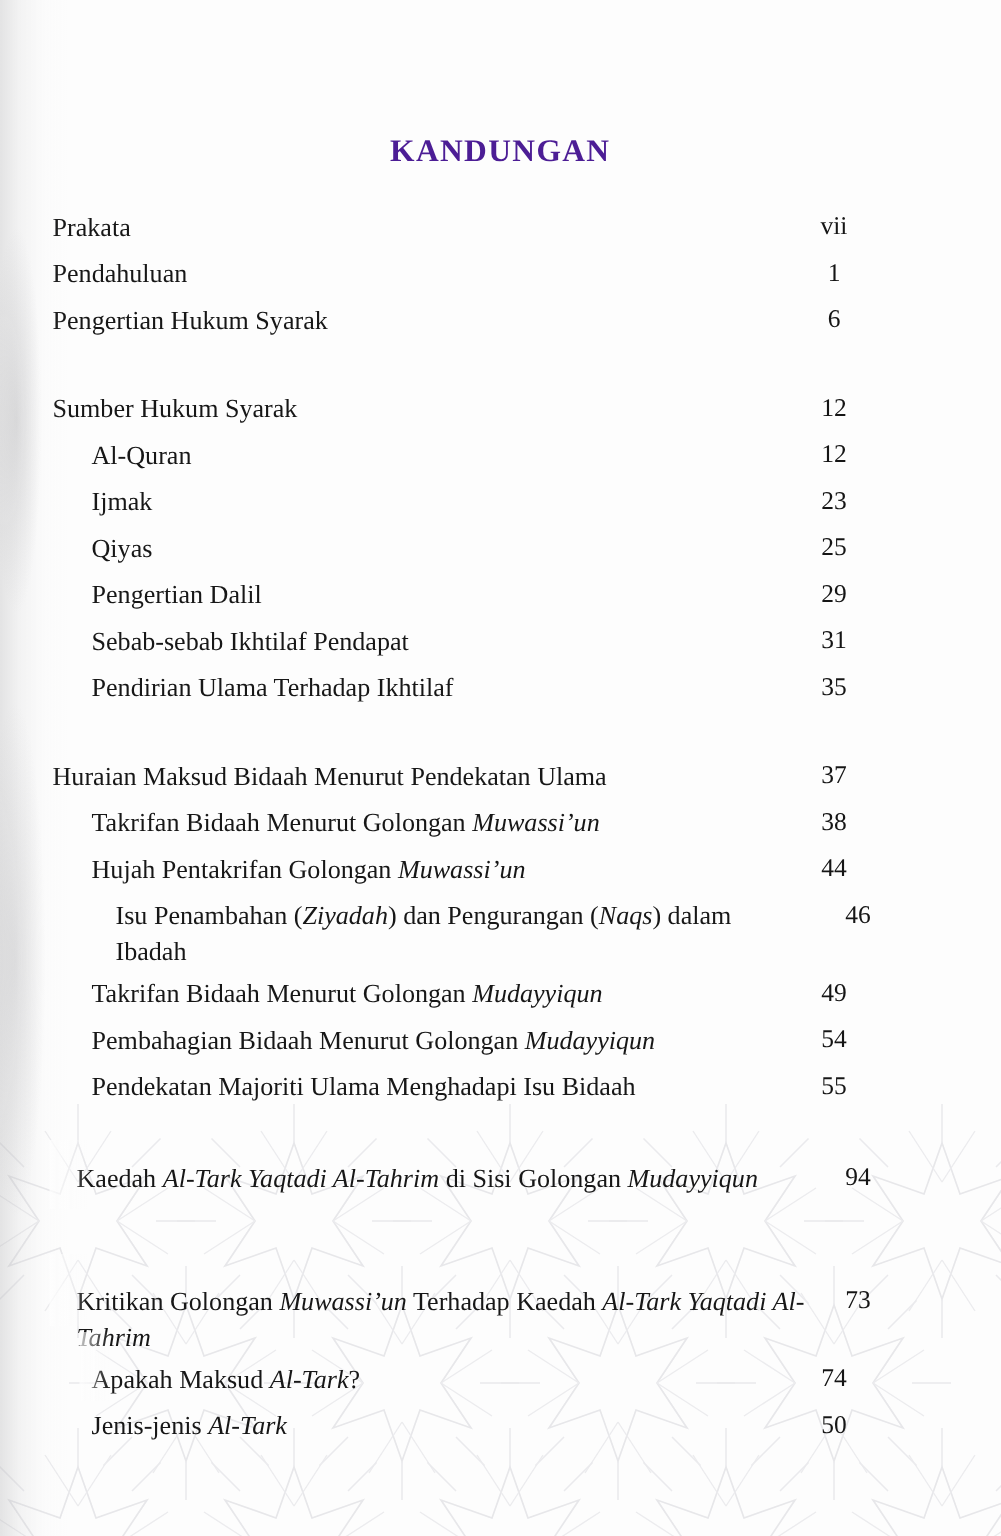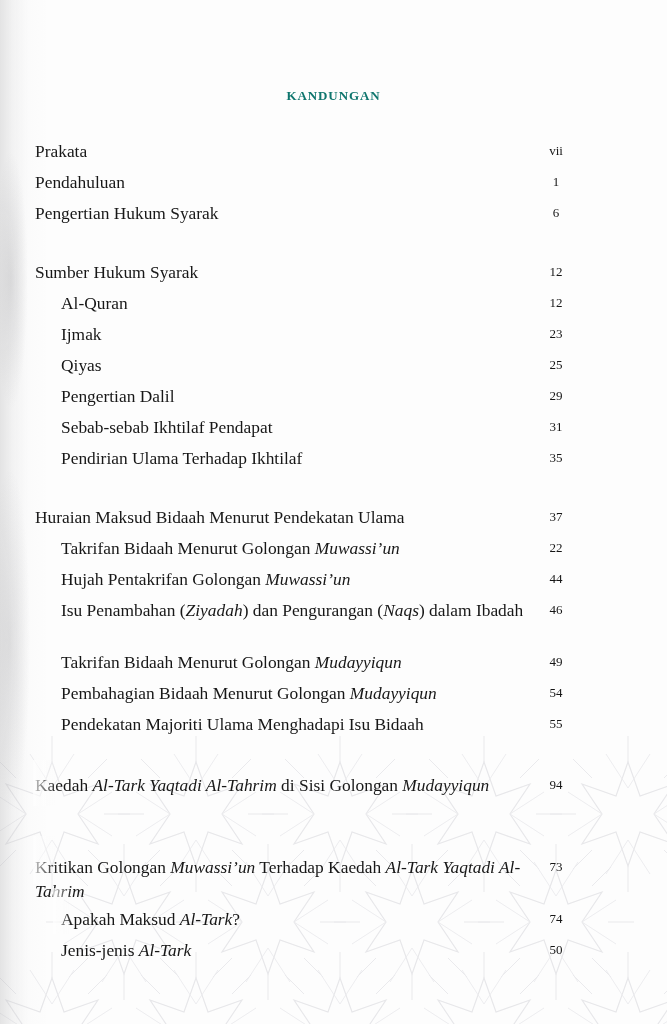--- a/index.html
+++ b/index.html
@@ -72,23 +72,23 @@
     z-index: 2;
   }
 
   .page-title {
     position: absolute;
     top: 88px;
     left: 0;
     width: 667px;
     text-align: center;
     font-weight: bold;
-    font-size: 13px;
+    font-size: 21px;
     letter-spacing: 0.9px;
-    color: #0f766e;
+    color: #4c1d95;
   }
 
   .toc {
     position: absolute;
     top: 139px;
     left: 0;
     width: 667px;
   }
 
   .toc-entry {
@@ -102,32 +102,32 @@
     line-height: 24px;
     color: #171717;
     padding-right: 130px;
   }
   .toc-entry .page {
     position: absolute;
     top: 0;
     left: 524px;
     width: 64px;
     text-align: center;
-    font-size: 13px;
+    font-size: 17px;
     line-height: 24px;
     color: #151515;
   }
 
   
   .level-0 > .label { padding-left: 35px; }
   .level-1 > .label { padding-left: 61px; }
 
   
   .toc-entry.one-line  { height: 31px; }
-  .toc-entry.two-line  { height: 52px; }
+  .toc-entry.two-line  { height: 52px; margin-left: 16px; }
 
   .gap-lg { height: 28px; }
   .gap-xl { height: 30px; }
 
   .toc-entry .label i {
     font-style: italic;
   }
 
   
   .faded-start > .label {
@@ -233,21 +233,21 @@
       </div>
 
       <div class="gap-lg"></div>
 
       <div class="toc-entry one-line level-0">
         <span class="label">Huraian Maksud Bidaah Menurut Pendekatan Ulama</span>
         <span class="page">37</span>
       </div>
       <div class="toc-entry one-line level-1">
         <span class="label">Takrifan Bidaah Menurut Golongan <i>Muwassi’un</i></span>
-        <span class="page">22</span>
+        <span class="page">38</span>
       </div>
       <div class="toc-entry one-line level-1">
         <span class="label">Hujah Pentakrifan Golongan <i>Muwassi’un</i></span>
         <span class="page">44</span>
       </div>
       <div class="toc-entry two-line level-1">
         <span class="label">Isu Penambahan (<i>Ziyadah</i>) dan Pengurangan (<i>Naqs</i>) dalam Ibadah</span>
         <span class="page">46</span>
       </div>
       <div class="toc-entry one-line level-1">

